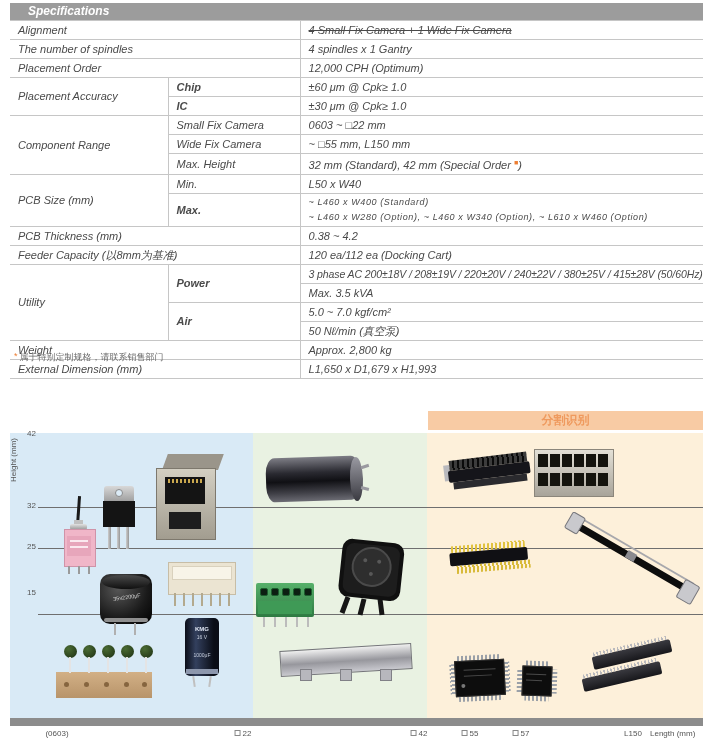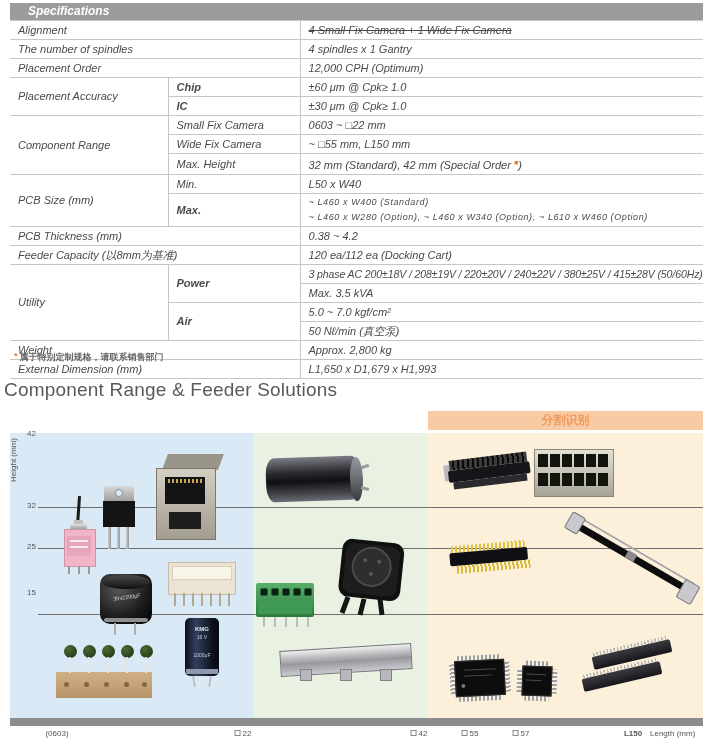--- a/index.html
+++ b/index.html
@@ -16,21 +16,21 @@
   table.spec tr:last-child td{border-bottom:1px solid #c6c6c6;}
   td.lbl{padding-left:8px;}
   td.sub{border-left:1px solid #c6c6c6;}
   td.val{border-left:1px solid #c6c6c6;padding-left:10px;}
   .b{font-weight:bold;}
   .strike{text-decoration:line-through;}
   .tight{font-size:10.5px;letter-spacing:-0.1px;}
   td.two{height:32px;line-height:14px;}
   .small2{font-size:9px;letter-spacing:0.6px;white-space:nowrap;}
   .omark{color:#ed7d31;font-size:7px;vertical-align:4px;}
-  #footnote{position:absolute;left:14px;top:351px;font-size:9px;color:#6a6a6a;font-weight:bold;}
+  #footnote{position:absolute;left:14px;top:351px;font-size:9px;color:#6a6a6a;}
   #footnote .fmark{color:#ed7d31;font-size:9px;vertical-align:1px;margin-right:2px;}
 
   
   #sect-title{position:absolute;left:4px;top:379px;font-size:19px;color:#595959;letter-spacing:0.2px;}
   .colhdr{position:absolute;top:411px;height:19px;line-height:19px;text-align:center;
           font-size:12px;font-weight:bold;}
   #hdr-small{left:10px;width:243px;background:#85cef0;color:#1d9ad6;}
   #hdr-wide{left:256px;width:169px;background:#b7d8a6;color:#55a038;}
   #hdr-split{left:428px;width:275px;background:#f8cba4;color:#ef9a5e;}
 
@@ -245,21 +245,20 @@
         <td class="val">L1,650 x D1,679 x H1,993</td>
       </tr>
     </tbody>
       </table>
   </div>
 
   <div id="footnote">
     <span class="fmark">*</span><span>属于特别定制规格，请联系销售部门</span>
   </div>
 
-  <div id="sect-title">Component Range &amp; Feeder Solutions</div>
 
   <div id="hdr-split" class="colhdr">分割识别</div>
 
   <div id="zone-blue" class="zone stripes"></div>
   <div id="zone-green" class="zone stripes"></div>
   <div id="zone-orange" class="zone stripes"></div>
 
   <div class="grid" style="top:507px"></div>
   <div class="grid" style="top:548px"></div>
   <div class="grid" style="top:614px"></div>
@@ -464,16 +463,16 @@
         <div class="pins"></div>
       </div>
   </div>
 
   <div id="bottom-bar"></div>
   <div class="xt" style="left:57px"><span>(0603)</span></div>
   <div class="xt" style="left:243px"><span class="sq"></span><span>22</span></div>
   <div class="xt" style="left:419px"><span class="sq"></span><span>42</span></div>
   <div class="xt" style="left:470px"><span class="sq"></span><span>55</span></div>
   <div class="xt" style="left:521px"><span class="sq"></span><span>57</span></div>
-  <div class="xt" style="left:633px;font-weight:bold"><span>L150</span></div>
+  <div class="xt" style="left:633px;font-weight:normal"><span>L150</span></div>
   <div id="x-axis-label">Length (mm)</div>
 
 </div>
 
 </body></html>

